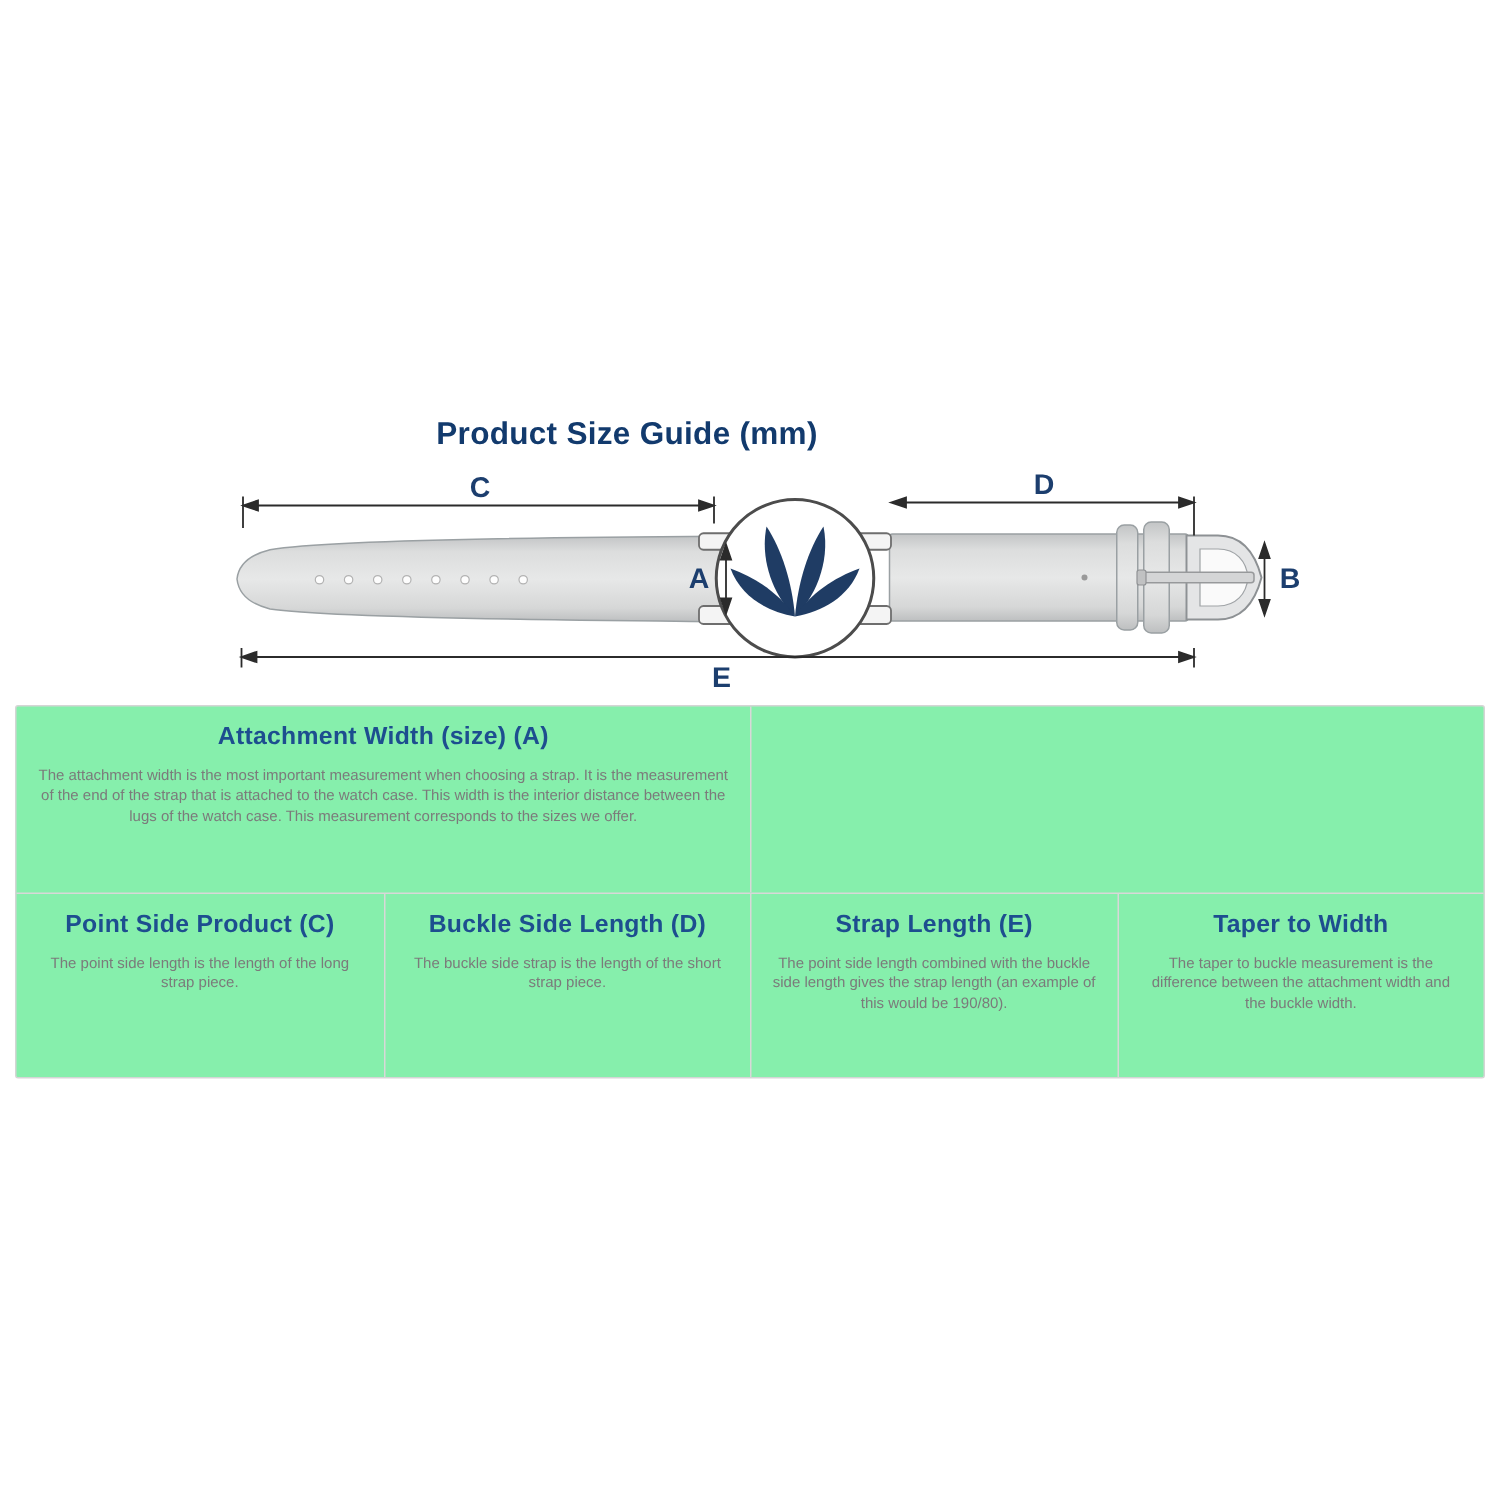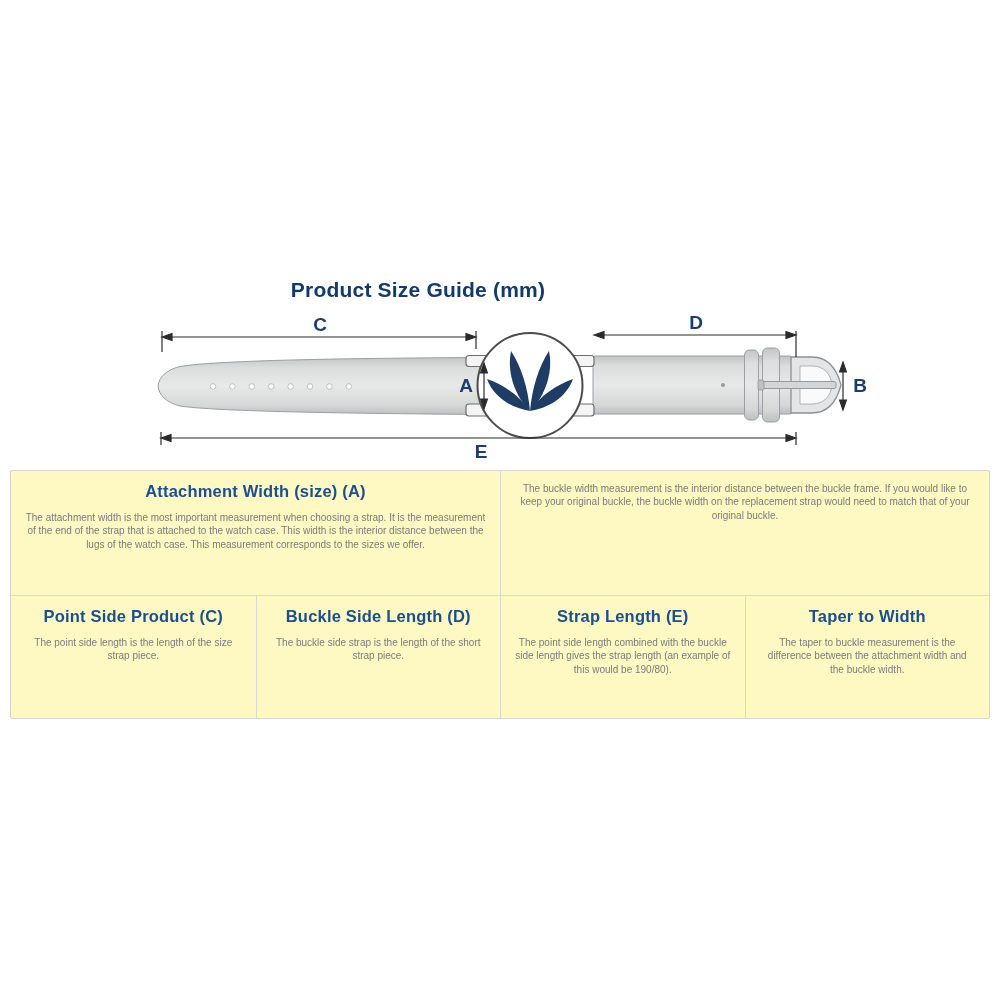--- a/index.html
+++ b/index.html
@@ -4,21 +4,21 @@
 <style>
   html,body{margin:0;padding:0;background:#ffffff;}
   body{width:1000px;height:1000px;position:relative;font-family:"Liberation Sans",sans-serif;overflow:hidden;}
   .page-title{
     position:absolute;top:278px;left:0;width:836px;text-align:center;
     font-size:21px;font-weight:700;color:#123a6d;letter-spacing:.2px;
   }
   .diagram-svg{position:absolute;left:0;top:300px;width:1000px;height:160px;}
   .size-table{
     position:absolute;left:10px;top:470px;width:978px;
-    border:1px solid #d5d5d5;border-radius:2px;background:#fef9c3;
+    border:1px solid #d5d5d5;border-radius:2px;background:#86efac;
   }
   .trow{display:flex;}
   .trow-1{border-bottom:1px solid #d8d8d8;}
   .tcell{box-sizing:border-box;padding:11px 14px 14px 14px;text-align:center;}
   .trow-1 .tcell{width:50%;min-height:124px;}
   .trow-2 .tcell{width:25%;min-height:122px;}
   .tcell + .tcell{border-left:1px solid #d8d8d8;}
   .cell-heading{
     font-size:16.5px;font-weight:700;color:#1d4e8f;margin:0 0 10px 0;letter-spacing:.2px;
   }
@@ -130,27 +130,26 @@
   <text class="dim-letter" x="481" y="458" text-anchor="middle">E</text>
 </svg>
 
 <div class="size-table">
   <div class="trow trow-1">
     <div class="tcell">
       <div class="cell-heading">Attachment Width (size) (A)</div>
       <p class="cell-body">The attachment width is the most important measurement when choosing a strap. It is the measurement of the end of the strap that is attached to the watch case. This width is the interior distance between the lugs of the watch case. This measurement corresponds to the sizes we offer.</p>
     </div>
     <div class="tcell">
-      <p class="cell-body">The buckle width measurement is the interior distance between the buckle frame. If you would like to keep your original buckle, the buckle width on the replacement strap would need to match that of your original buckle.</p>
     </div>
   </div>
   <div class="trow trow-2">
     <div class="tcell">
       <div class="cell-heading">Point Side Product (C)</div>
-      <p class="cell-body">The point side length is the length of the size strap piece.</p>
+      <p class="cell-body">The point side length is the length of the long strap piece.</p>
     </div>
     <div class="tcell">
       <div class="cell-heading">Buckle Side Length (D)</div>
       <p class="cell-body">The buckle side strap is the length of the short strap piece.</p>
     </div>
     <div class="tcell">
       <div class="cell-heading">Strap Length (E)</div>
       <p class="cell-body">The point side length combined with the buckle side length gives the strap length (an example of this would be 190/80).</p>
     </div>
     <div class="tcell">

